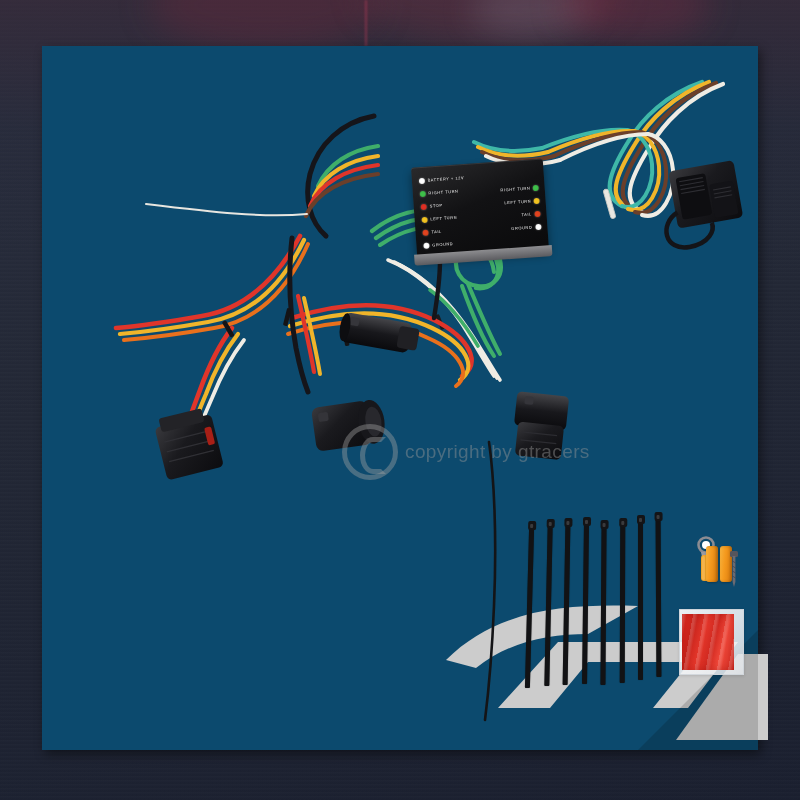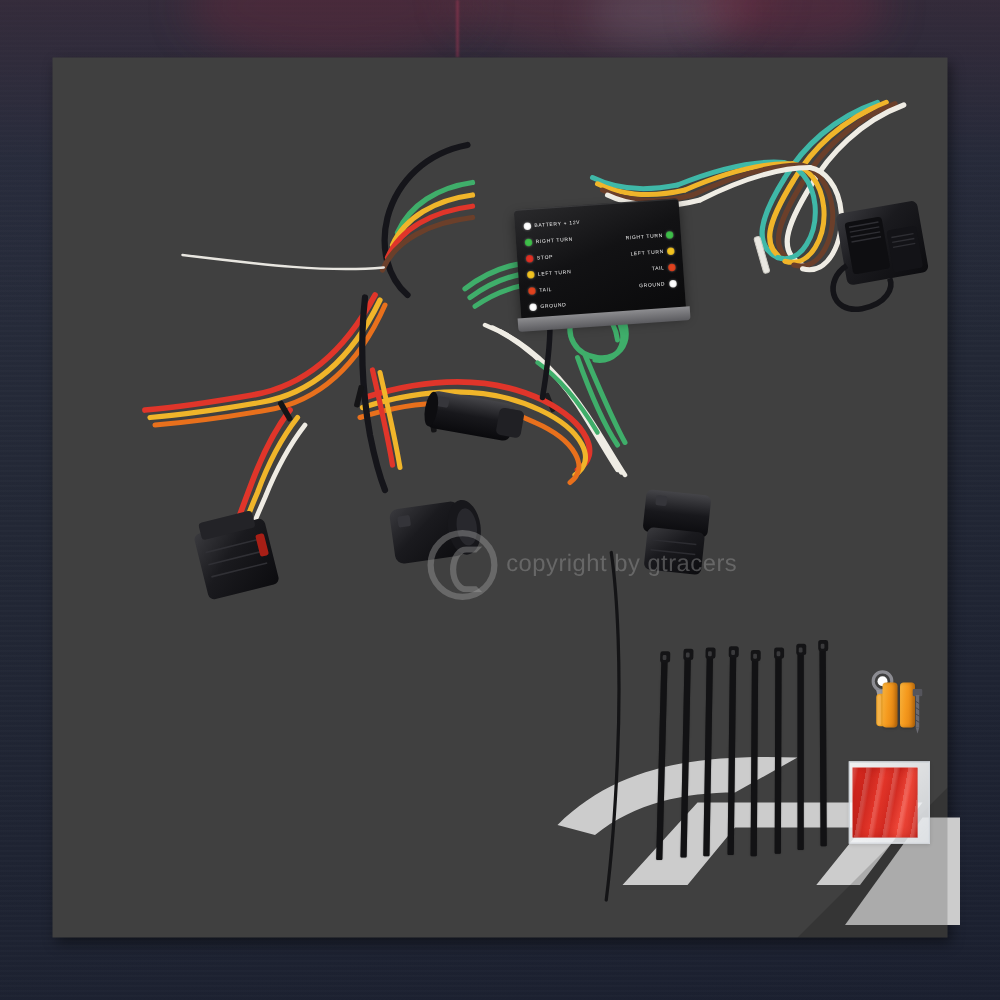--- a/index.html
+++ b/index.html
@@ -18,21 +18,21 @@
         linear-gradient(170deg,#2b3040 0%,#232836 45%,#1b2030 100%);
   }
   .bg-blob{position:absolute;border-radius:50%;filter:blur(16px);pointer-events:none;}
   .blob-a{left:150px;top:-40px;width:230px;height:90px;background:rgba(120,40,60,.30);}
   .blob-b{left:360px;top:-52px;width:260px;height:95px;background:rgba(150,55,75,.22);}
   .blob-c{left:470px;top:-18px;width:120px;height:55px;background:rgba(190,205,225,.14);}
   .blob-d{left:560px;top:-30px;width:150px;height:70px;background:rgba(150,45,70,.25);}
   .bg-streak{position:absolute;left:365px;top:0;width:2px;height:46px;background:rgba(190,60,90,.45);filter:blur(1px);}
 
   
-  .panel{position:absolute;left:42px;top:46px;width:716px;height:704px;background:#404040;
+  .panel{position:absolute;left:42px;top:46px;width:716px;height:704px;background:#0c4a6e;
          box-shadow:3px 4px 10px rgba(0,0,0,.45);}
   .panel-shadow{position:absolute;right:-0px;bottom:-0px;width:0;height:0;
                 border-left:120px solid transparent;border-bottom:120px solid rgba(0,0,0,.16);}
 
   
   .logo-wm{position:absolute;right:-10px;bottom:10px;width:330px;height:150px;opacity:1;pointer-events:none;}
 
   
   .wm{position:absolute;left:300px;top:378px;display:flex;align-items:center;gap:7px;
       pointer-events:none;}

